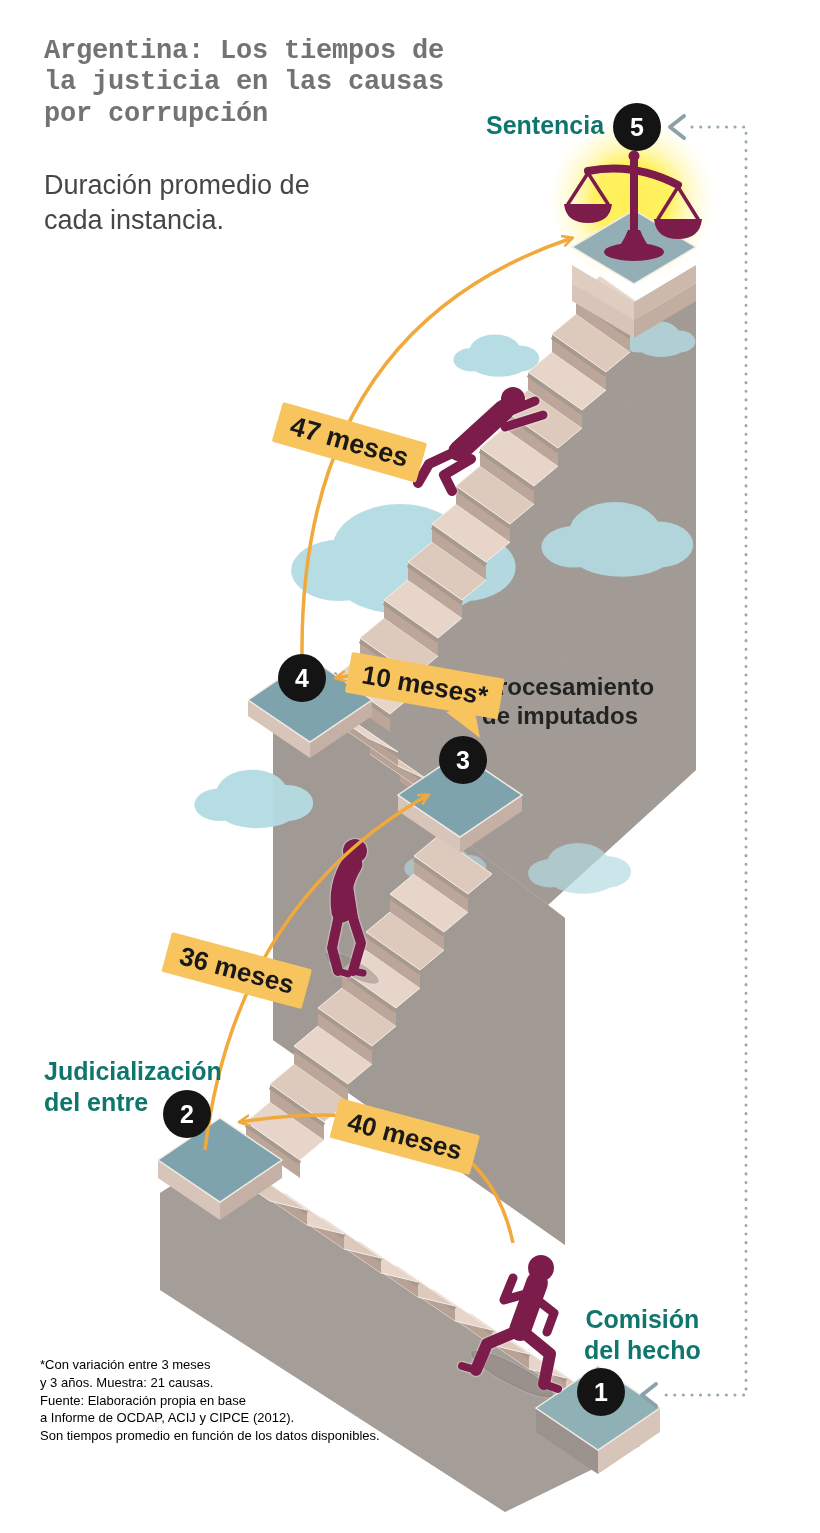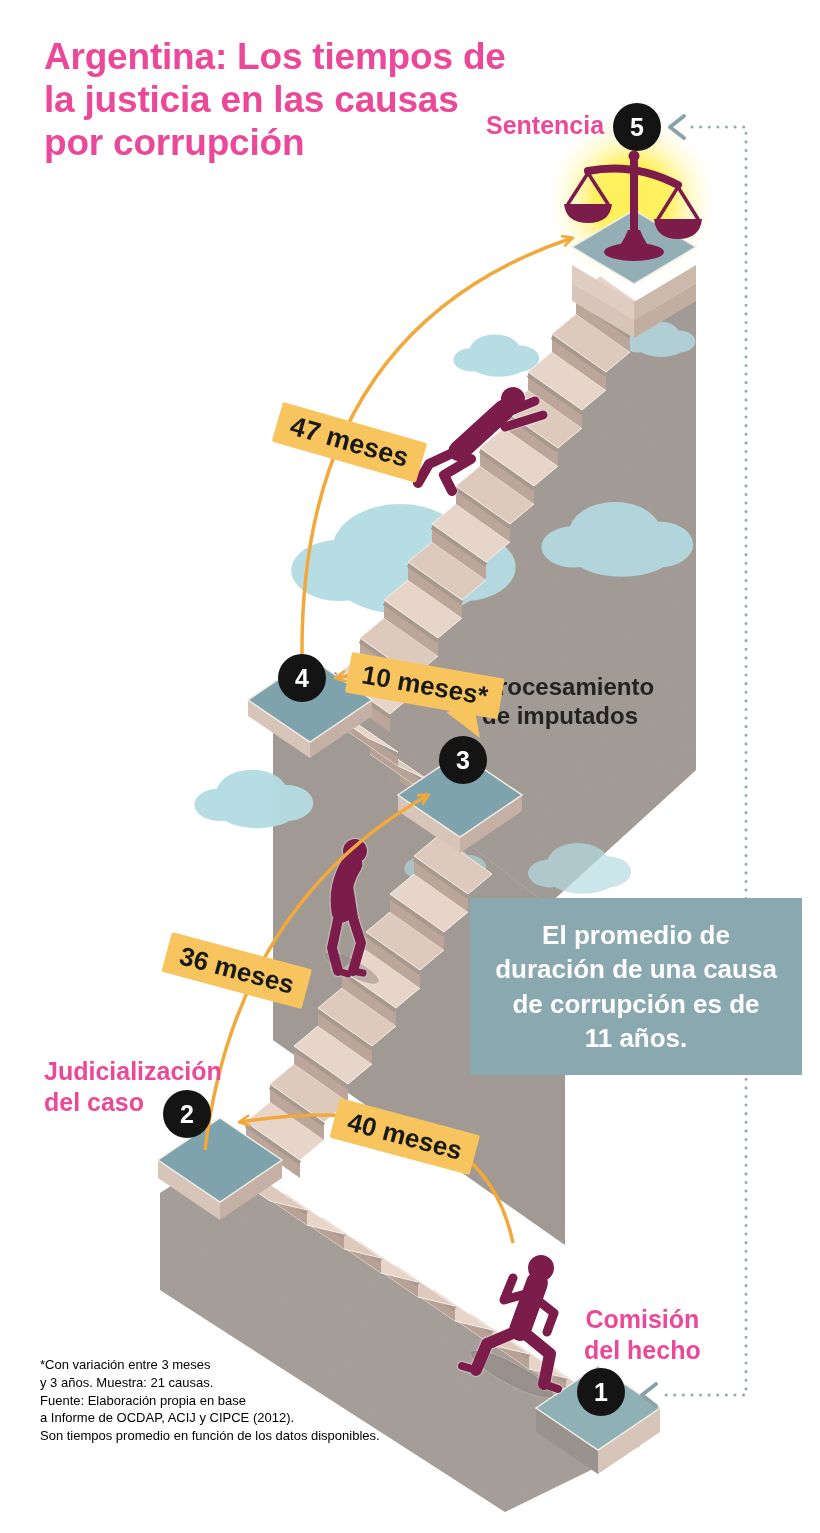--- a/index.html
+++ b/index.html
@@ -1,22 +1,22 @@
 <!DOCTYPE html>
 <html><head>
 <meta charset="utf-8">
 <style>
   html,body{margin:0;padding:0;background:#ffffff;}
   #canvas{position:relative;width:820px;height:1533px;background:#ffffff;overflow:hidden;
           font-family:"Liberation Sans","DejaVu Sans",sans-serif;}
   .abs{position:absolute;}
   .preline{white-space:pre-line;}
-  .title{font-size:37px;font-weight:700;color:#ec4899;line-height:1.16;letter-spacing:-0.2px;}
+  .title{font-size:27px;font-weight:700;color:#737373;line-height:1.16;letter-spacing:-0.2px;font-family:Liberation Mono, monospace;}
   .subtitle{font-size:27px;font-weight:400;color:#464644;line-height:1.3;}
-  .stage-label{font-size:25px;font-weight:700;color:#ec4899;line-height:1.22;}
+  .stage-label{font-size:25px;font-weight:700;color:#0f766e;line-height:1.22;}
   .badge{width:48px;height:48px;border-radius:50%;background:#141414;color:#ffffff;
          font-weight:700;font-size:25px;display:flex;align-items:center;justify-content:center;
          transform:translate(-50%,-50%);}
   .duration{background:#f7c45e;color:#191918;font-weight:700;font-size:26px;
             padding:5px 14px;border-radius:2px;white-space:nowrap;transform-origin:left top;}
   .callout{background:#8aa8af;color:#ffffff;font-weight:700;font-size:26px;line-height:1.32;
            text-align:center;padding:20px 8px;width:332px;box-sizing:border-box;}
   .footnote{font-size:13px;color:#000000;line-height:1.37;}
   .figure{filter:drop-shadow(0 0 1px #ffffff);}
   svg{display:block;}
@@ -226,47 +226,45 @@
       <path d="M692 127 L746 127 L746 1395 L664 1395" fill="none" stroke="#95aab0" stroke-width="3" stroke-linecap="round" stroke-dasharray="0.1 8.5"></path>
       <polyline points="684,116 670,127 684,138" fill="none" stroke="#8aa3a9" stroke-width="4" stroke-linecap="round" stroke-linejoin="round"></polyline>
       <polyline points="656,1384 642,1395 656,1406" fill="none" stroke="#8aa3a9" stroke-width="4" stroke-linecap="round" stroke-linejoin="round"></polyline>
     </g>
   </svg>
 
   <div class="abs title preline" style="left:44px;top:36px;">Argentina: Los tiempos de
 la justicia en las causas
 por corrupción</div>
 
+  <div class="abs subtitle preline" style="left:44px;top:168px;">Duración promedio de
+cada instancia.</div>
 
   <div class="abs stage-label" style="left:486px;top:110px;white-space:nowrap;">Sentencia</div>
   <div class="abs badge" style="left:637px;top:127px;">5</div>
 
   <div class="abs badge" style="left:302px;top:678px;">4</div>
 
   <div class="abs stage-label preline" style="left:482px;top:672px;font-size:24px;color:#232322;">Procesamiento
 de imputados</div>
   <div class="abs badge" style="left:463px;top:760px;">3</div>
 
   <div class="abs stage-label preline" style="left:44px;top:1056px;">Judicialización
-del caso</div>
+del entre</div>
   <div class="abs badge" style="left:187px;top:1114px;">2</div>
 
   <div class="abs stage-label preline" style="left:584px;top:1304px;text-align:center;">Comisión
 del hecho</div>
   <div class="abs badge" style="left:601px;top:1392px;">1</div>
 
   <div class="abs duration" style="left:283px;top:402px;transform:rotate(16deg);font-size:27px;">47 meses</div>
   <div class="abs duration" style="left:352px;top:652px;transform:rotate(10deg);">10 meses*</div>
   <div class="abs duration" style="left:172px;top:932px;transform:rotate(15deg);">36 meses</div>
   <div class="abs duration" style="left:340px;top:1098px;transform:rotate(15deg);">40 meses</div>
 
-  <div class="abs callout preline" style="left:470px;top:898px;">El promedio de
-duración de una causa
-de corrupción es de
-11 años.</div>
 
   <div class="abs footnote preline" style="left:40px;top:1356px;width:620px;">*Con variación entre 3 meses
 y 3 años. Muestra: 21 causas.
 Fuente: Elaboración propia en base
 a Informe de OCDAP, ACIJ y CIPCE (2012).
 Son tiempos promedio en función de los datos disponibles.</div>
 
 </div>
 
 </body></html>

